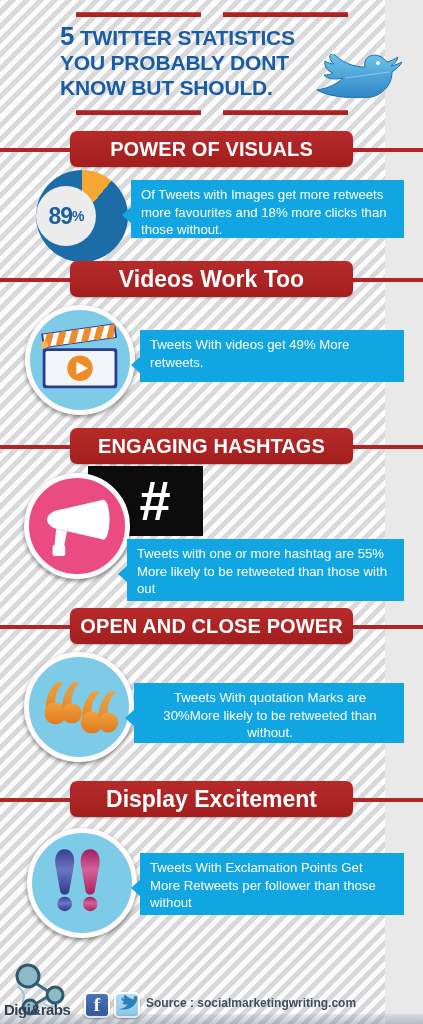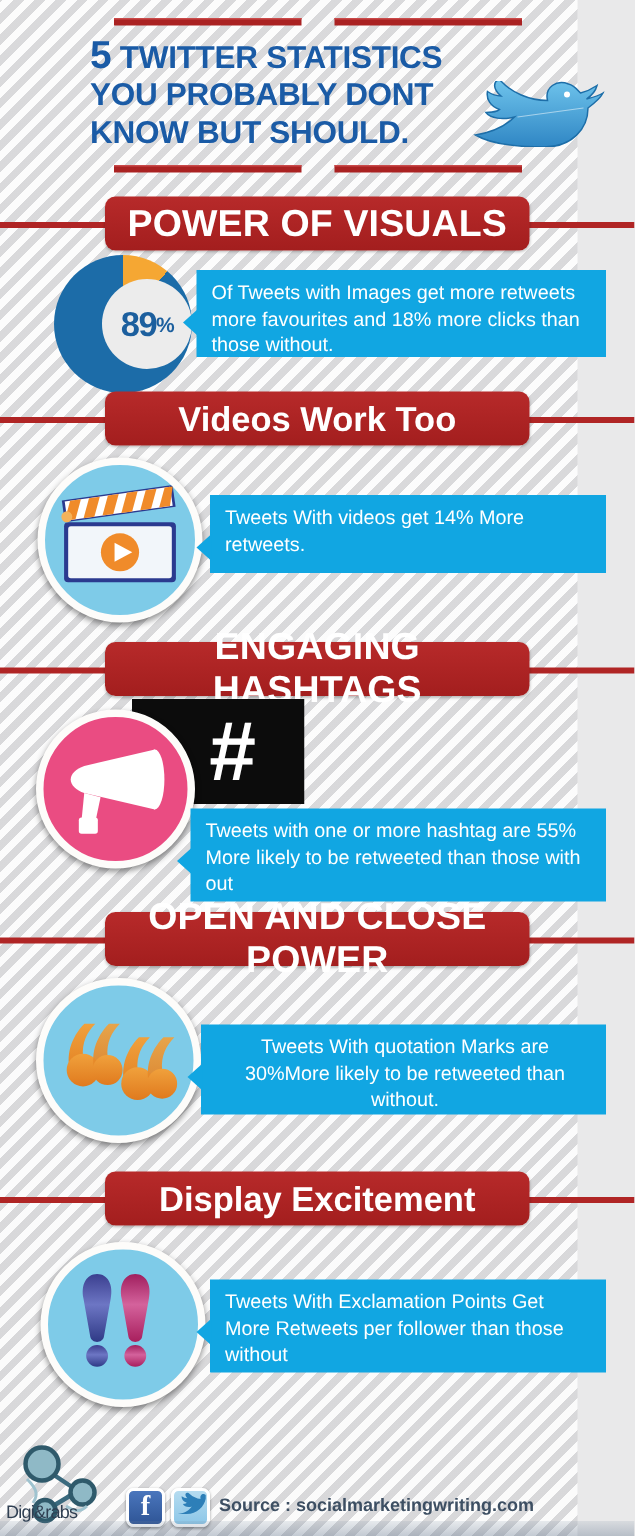--- a/index.html
+++ b/index.html
@@ -50,21 +50,21 @@
     position:absolute; left:0; width:423px; height:4px; background:#b02525;
   }
   .sect-bar {
     position:absolute;
     left:70px; width:283px; height:36px;
     background:linear-gradient(#b72a2a,#a31e1e);
     border-radius:7px;
     color:#ffffff;
     display:flex; align-items:center; justify-content:center;
     font-weight:bold;
-    font-size:25px;
+    font-size:20px;
     letter-spacing:0.1px;
     text-align:center;
     box-shadow:0 1px 2px rgba(0,0,0,0.25);
   }
   .sect-bar.script { font-size:23px; letter-spacing:0px; }
 
   
   .callout {
     position:absolute;
     background:#11a6e2;
@@ -89,36 +89,36 @@
     border:5px solid #fdfcfa;
     box-shadow:0 2px 4px rgba(0,0,0,0.45);
     overflow:hidden;
   }
 
   
   .donut {
     position:absolute;
     width:92px;height:92px;border-radius:50%;
     background:conic-gradient(#f5a733 0deg 40deg, #1c6ca8 40deg 360deg);
-    display:flex;align-items:center;justify-content:flex-end;
+    display:flex;align-items:center;justify-content:flex-start;
   }
   .donut .hole {
     width:60px;height:60px;border-radius:50%;
     background:#ececec;
     display:flex;align-items:center;justify-content:center;
     color:#1c5f9e;font-weight:bold;font-size:23px;
     letter-spacing:-1px;
   }
   .donut .hole .pct { font-size:14px; }
 
   
   .footer-logo { position:absolute; left:6px; top:962px; width:72px; height:58px; }
   .logo-text {
     position:absolute; left:4px; top:1001px;
-    font-size:12px; font-weight:normal; color:#2f3f52;
+    font-size:15px; font-weight:bold; color:#2f3f52;
     letter-spacing:-0.5px;
   }
   .soc {
     position:absolute; width:26px;height:26px;border-radius:5px;
     border:2px solid #ffffff;
     box-shadow:0 1px 2px rgba(0,0,0,0.4);
   }
   .soc.fb { left:84px; top:992px; background:linear-gradient(#4a76bd,#2f5596); }
   .soc.tw { left:114px; top:992px; background:linear-gradient(#b6dcf0,#8dc7e8); }
   .soc .g { position:absolute; inset:0; display:flex;align-items:center;justify-content:center;
@@ -206,21 +206,21 @@
         <rect x="3" y="21" width="76" height="38" rx="2" fill="#f2f6fa"></rect>
         <circle cx="41" cy="40" r="14" fill="#f08b2a"></circle>
         <polygon points="37,33 50,40 37,47" fill="#ffffff"></polygon>
         <circle cx="2" cy="14" r="4" fill="#f5b35a"></circle>
       </g>
     </svg>
   </div>
 
   <div class="callout" style="left:140px; top:330px; width:264px; height:52px;">
     <div class="tail"></div>
-    <span>Tweets With videos get 14% More retweets.</span>
+    <span>Tweets With videos get 49% More retweets.</span>
   </div>
 
   <div class="sect-line" style="top:445px;"></div>
   <div class="sect-bar" style="top:428px;">ENGAGING HASHTAGS</div>
 
   <svg style="position:absolute;left:88px;top:466px;width:115px;height:80px;" viewBox="0 0 115 80">
     <path d="M36 70 L10 80 L30 44 L0 26 L0 0 L115 0 L115 70 Z" fill="#0c0c0c"></path>
   </svg>
   <div style="position:absolute;left:125px;top:470px;width:60px;height:62px;
               color:#ffffff;font-weight:bold;font-size:56px;line-height:62px;

